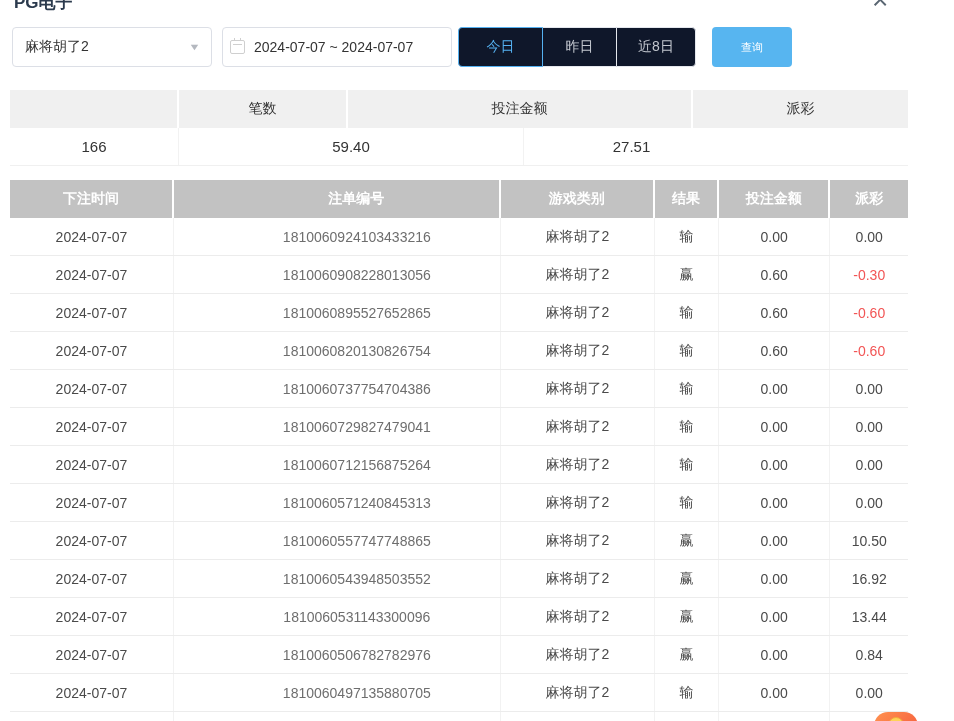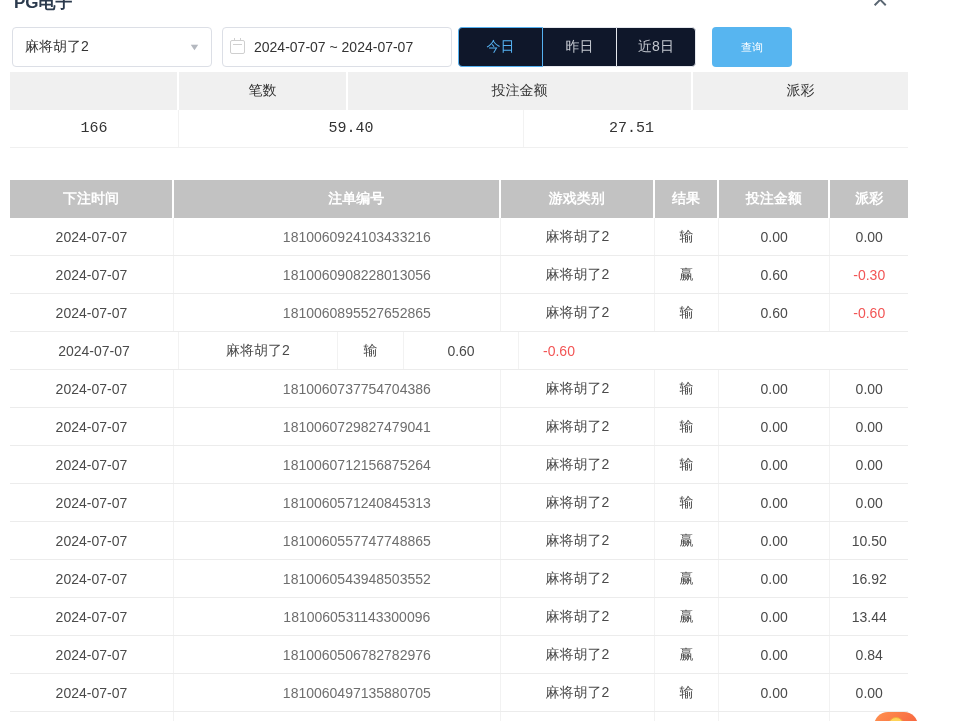--- a/index.html
+++ b/index.html
@@ -27,21 +27,21 @@
     display:flex; align-items:center; justify-content:center; cursor:pointer; margin-left:-1px;
     font-family:"Liberation Sans", sans-serif; }
   .group-btn:first-child { border-radius:4px 0 0 4px; margin-left:0; }
   .group-btn:last-child { border-radius:0 4px 4px 0; }
   .group-btn.active { color:#55b1f1; border-color:#55b1f1; position:relative; z-index:2; }
   .gb-1 { width:85px; } .gb-2 { width:75px; } .gb-3 { width:80px; }
   .query-btn { margin-left:16px; width:80px; height:40px; background:#57b5f0; border:none; border-radius:4px;
     color:#fff; font-size:11px; cursor:pointer; font-family:"Liberation Sans", sans-serif; }
 
   
-  .summary { position:absolute; top:72px; left:10px; width:898px;font-family:Liberation Mono, monospace; }
+  .summary { position:absolute; top:90px; left:10px; width:898px; }
   .sum-row { display:flex; height:38px; }
   .sum-cell { display:flex; align-items:center; justify-content:center; font-size:14px; }
   .sum-head .sum-cell { background:#f0f0f0; color:#333; border-right:2px solid #fff; }
   .sum-head .sum-cell:last-child { border-right:none; }
   .sum-body { border-bottom:1px solid #f0f0f0; }
   .sum-body .sum-cell { background:#fff; color:#333; font-size:15px; border-right:1px solid #f2f2f2; }
   .sum-body .sum-cell:last-child { border-right:none; }
   .sc-1 { width:169px; } .sc-2 { width:169px; } .sc-3 { width:345px; } .sc-4 { width:215px; }
 
   
@@ -134,20 +134,21 @@
     <div class="td c-1">2024-07-07</div>
     <div class="td c-2 td-id">1810060895527652865</div>
     <div class="td c-3">麻将胡了2</div>
     <div class="td c-4">输</div>
     <div class="td c-5">0.60</div>
     <div class="td c-6 neg">-0.60</div>
   </div>
 
   <div class="tr">
     <div class="td c-1">2024-07-07</div>
+    <div class="td c-2 td-id">1810060820130826754</div>
     <div class="td c-3">麻将胡了2</div>
     <div class="td c-4">输</div>
     <div class="td c-5">0.60</div>
     <div class="td c-6 neg">-0.60</div>
   </div>
 
   <div class="tr">
     <div class="td c-1">2024-07-07</div>
     <div class="td c-2 td-id">1810060737754704386</div>
     <div class="td c-3">麻将胡了2</div>

